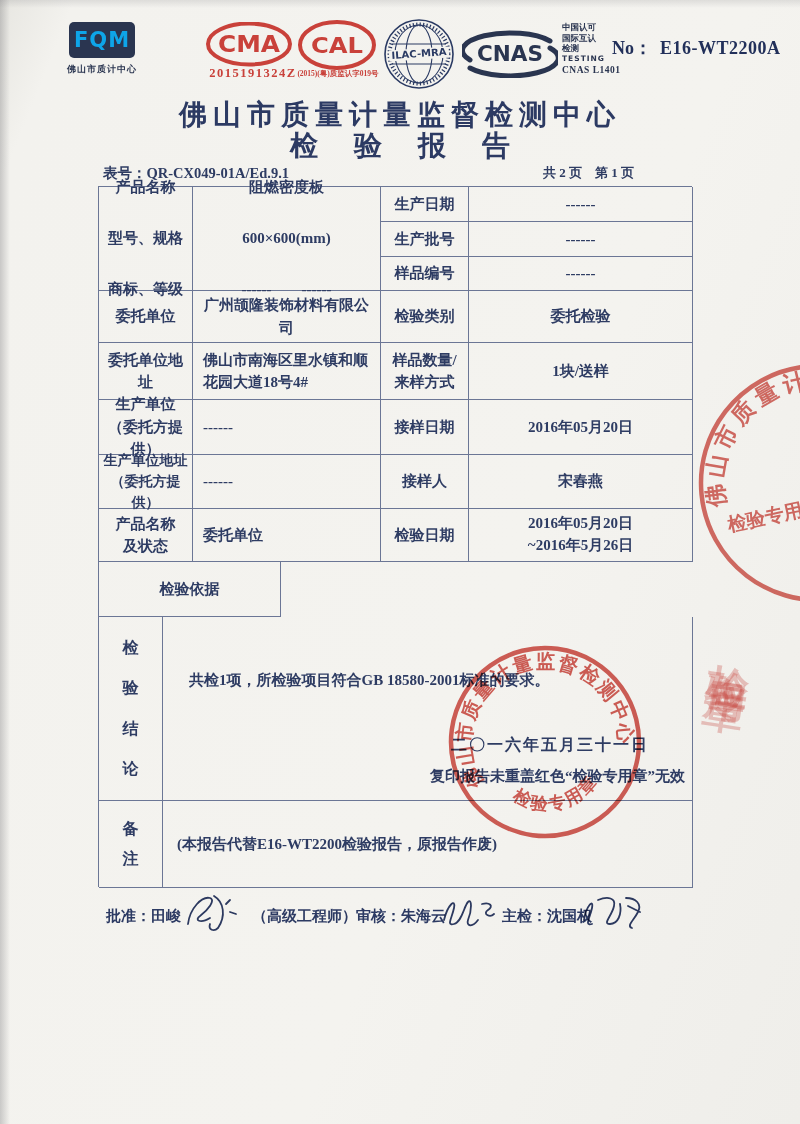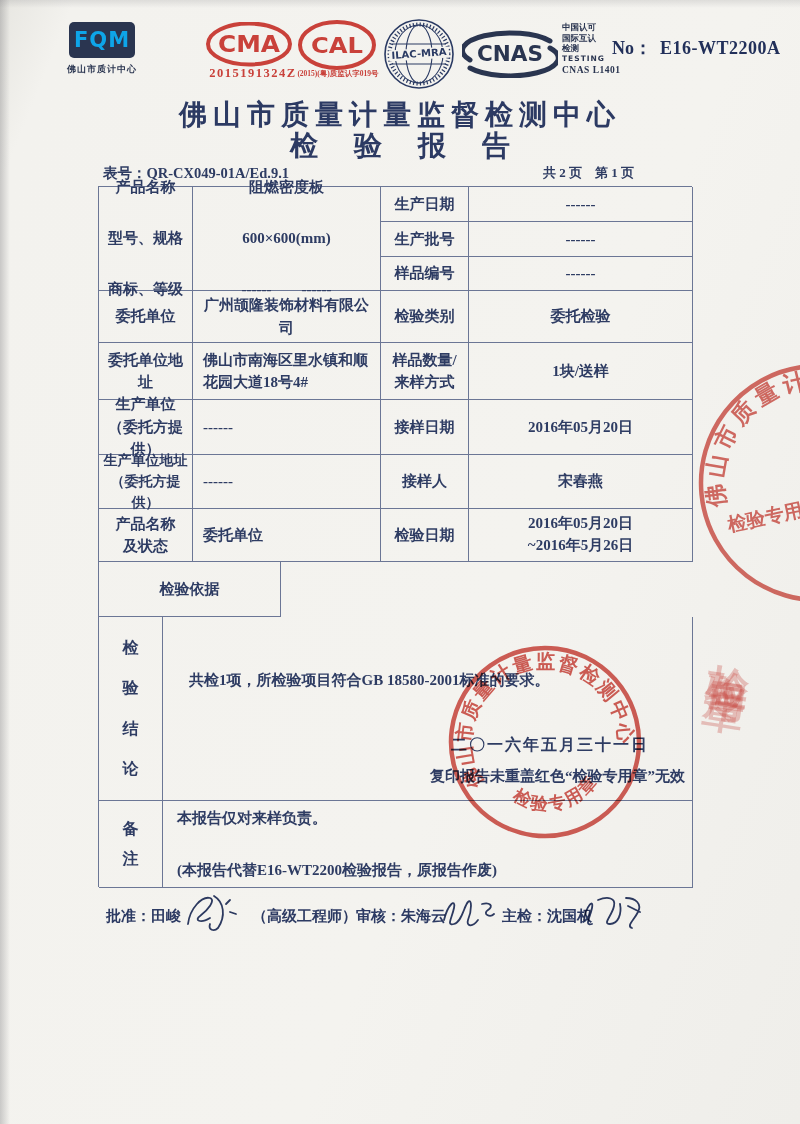--- a/index.html
+++ b/index.html
@@ -194,21 +194,20 @@
       <div class="concl-text">共检1项，所检验项目符合GB 18580-2001标准的要求。</div>
       <div class="concl-date">二〇一六年五月三十一日</div>
       <div class="concl-note">复印报告未重盖红色“检验专用章”无效</div>
     </div>
 
     <div class="cell vlabel" style="left:0;top:614px;width:64px;height:87px;justify-content:center;gap:6px;">
       <span>备</span>
       <span>注</span>
     </div>
     <div class="cell col remark-body" style="left:64px;top:614px;width:530px;height:87px;">
-      <div>本报告仅对来样负责。</div>
       <div>(本报告代替E16-WT2200检验报告，原报告作废)</div>
     </div>
   </div>
 
   <svg class="stamp" style="position:absolute;left:443px;top:638px;" width="204" height="208" viewBox="0 0 204 208">
     <g transform="rotate(-14 102 104)" opacity="0.88">
       <circle cx="102" cy="104" r="94" fill="none" stroke="#cf4a42" stroke-width="4.5"></circle>
       <defs>
         <path id="arcMain" d="M 32.5,129.3 A 74,74 0 1 1 171.5,129.3" fill="none"></path>
         <path id="arcMainBot" d="M 54,148 A 60,60 0 0 0 150,148" fill="none"></path>

